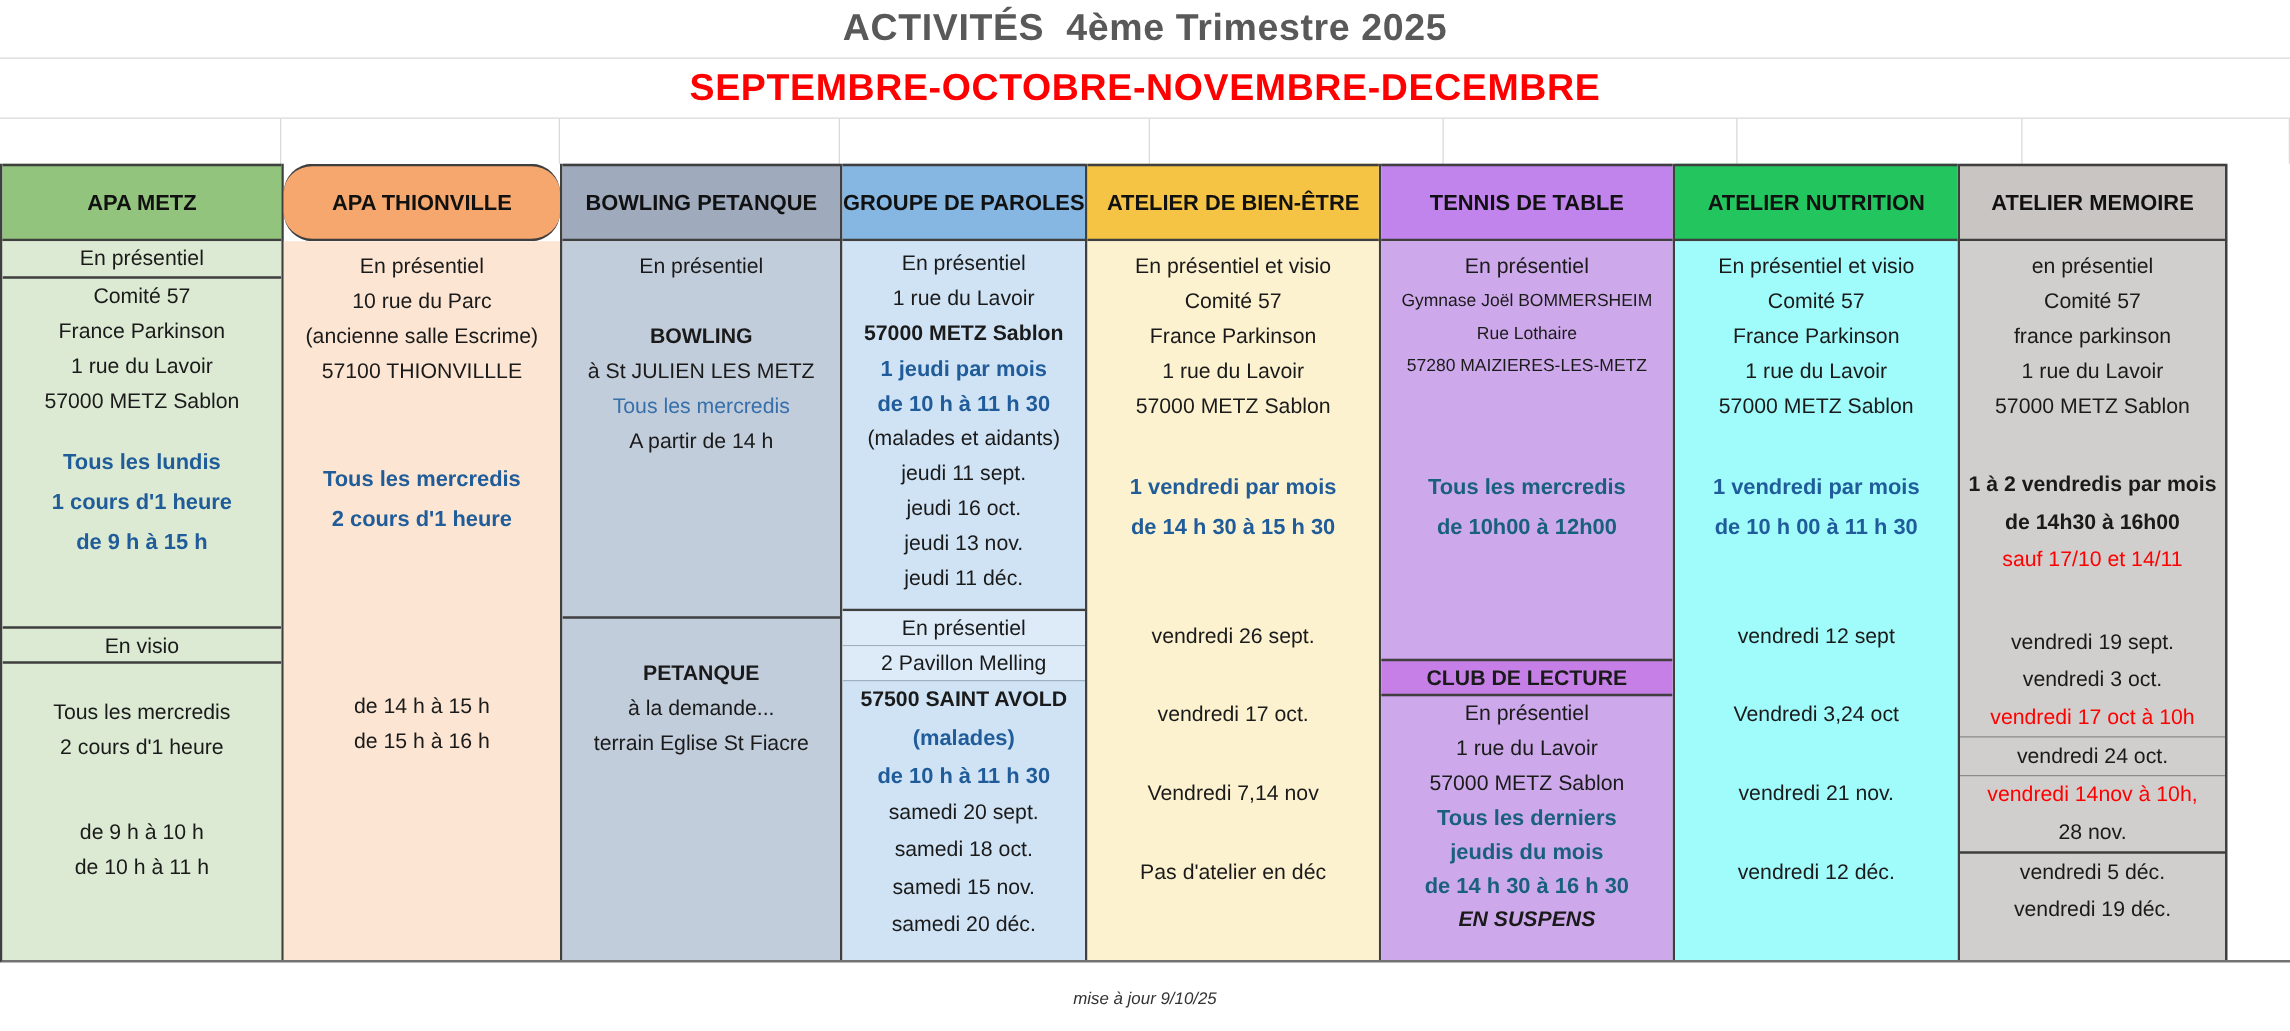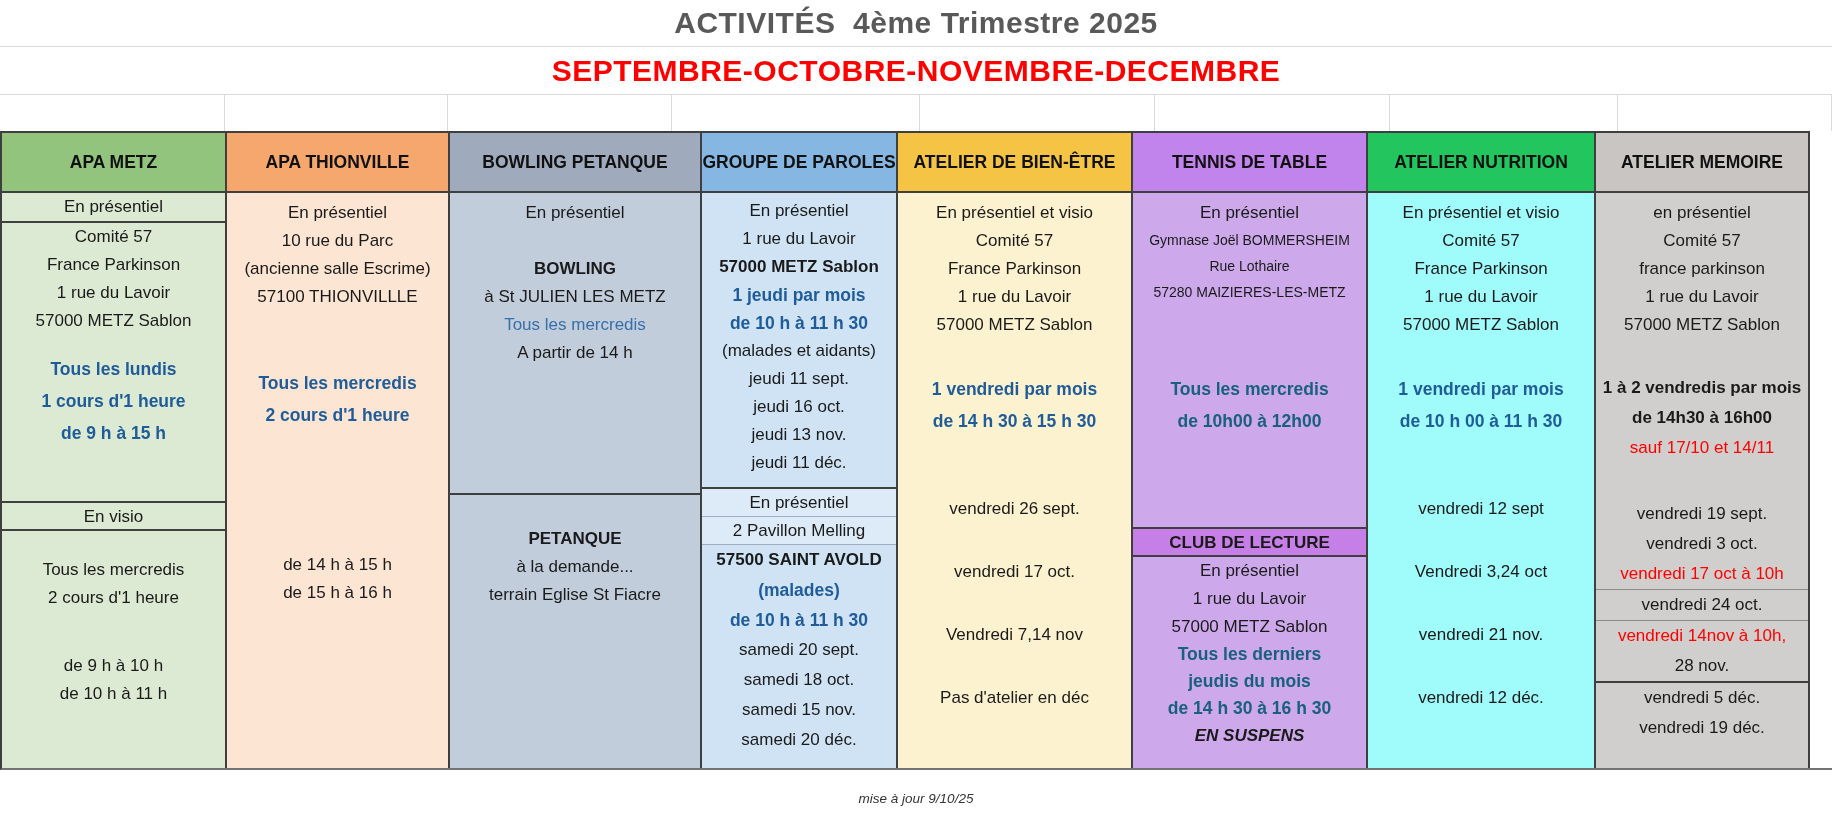--- a/index.html
+++ b/index.html
@@ -12,21 +12,21 @@
   .title-row .t { font-size:30px; font-weight:bold; color:#595959; letter-spacing:0.5px; white-space:pre; }
   .subtitle-row { height:48px; display:flex; align-items:center; justify-content:center;
                   border-bottom:1px solid #d9d9d9; }
   .subtitle-row .t { font-size:30px; font-weight:bold; color:#ff0000; letter-spacing:0.5px; }
 
   .spacer-row { height:36px; display:flex; }
   .spacer-row .cell { border-right:1px solid #d9d9d9; height:100%; }
 
   .table { display:flex; border-left:2px solid #3f3f3f; border-bottom:2px solid #737373; }
   .col { border-right:2px solid #3f3f3f; display:flex; flex-direction:column; }
-  .col:nth-child(1){width:225px}.col:nth-child(2){width:223px}.col:nth-child(3){width:252px}
+  .col:nth-child(1){width:225px}.col:nth-child(2){width:223px}.col:nth-child(3){width:224px}
   .col:nth-child(4){width:196px}.col:nth-child(5){width:235px}.col:nth-child(6){width:235px}
   .col:nth-child(7){width:228px}.col:nth-child(8){width:214px}
   .spacer-row .cell:nth-child(1){width:225px}.spacer-row .cell:nth-child(2){width:223px}
   .spacer-row .cell:nth-child(3){width:224px}.spacer-row .cell:nth-child(4){width:248px}
   .spacer-row .cell:nth-child(5){width:235px}.spacer-row .cell:nth-child(6){width:235px}
   .spacer-row .cell:nth-child(7){width:228px}.spacer-row .cell:nth-child(8){width:214px}
 
   .col-header { height:62px; display:flex; align-items:center; justify-content:center;
                 font-weight:bold; font-size:17.5px; color:#111; text-align:center;
                 border-top:2px solid #3f3f3f; border-bottom:2px solid #3f3f3f; }
@@ -93,21 +93,21 @@
           <div class="band bt">En visio</div>
           <div style="height: 25px;"></div>
           <div class="line">Tous les mercredis</div>
           <div class="line">2 cours d'1 heure</div>
           <div style="height: 40px;"></div>
           <div class="line">de 9 h à 10 h</div>
           <div class="line">de 10 h à 11 h</div>
         </div>
       </div>
       <div class="col">
-        <div class="col-header" style="background: rgb(245, 167, 110);">APA THIONVILLE</div>
+        <div class="col-header" style="background: rgb(245, 167, 110); border-radius: 23px;">APA THIONVILLE</div>
         <div class="col-body" style="background: rgb(252, 229, 210);">
           <div style="height: 6px;"></div>
           <div class="line">En présentiel</div>
           <div class="line">10 rue du Parc</div>
           <div class="line">(ancienne salle Escrime)</div>
           <div class="line">57100 THIONVILLLE</div>
           <div style="height: 56px;"></div>
           <div class="line blue-bold">Tous les mercredis</div>
           <div class="line blue-bold">2 cours d'1 heure</div>
           <div style="height: 120px;"></div>

